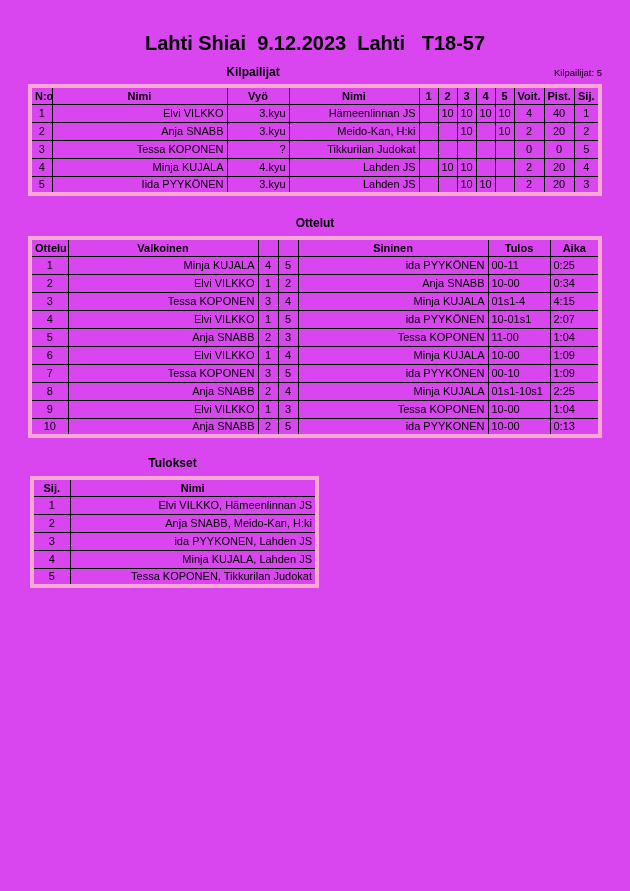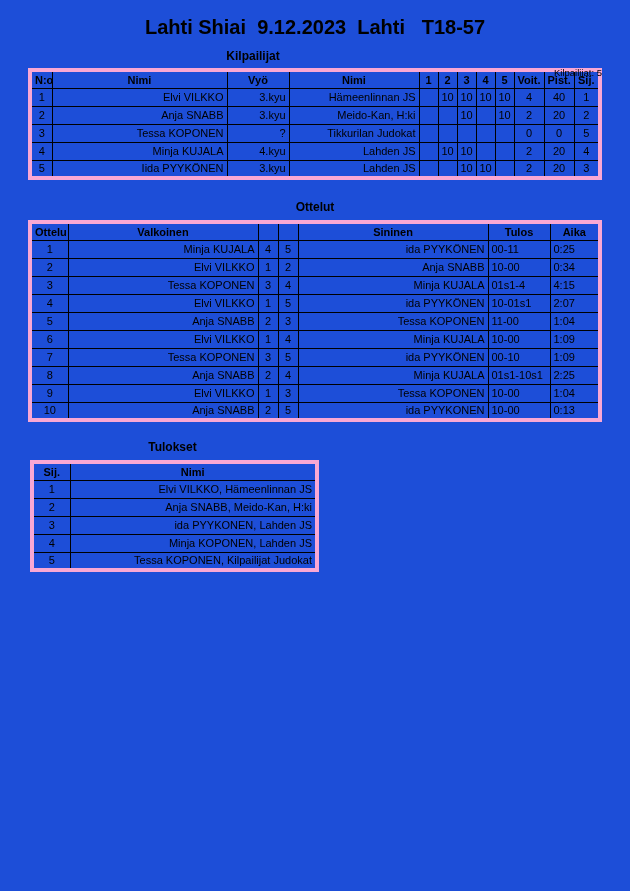--- a/index.html
+++ b/index.html
@@ -1,18 +1,18 @@
 <!DOCTYPE html>
 <html><head>
 <meta charset="utf-8">
 <style>
   * { box-sizing: border-box; }
   html, body { margin: 0; padding: 0; background: #fff; }
   body { font-family: "Liberation Sans", sans-serif; color: #000; }
-  .page { position: relative; width: 630px; height: 891px; background: #1d4ed8; padding-top: 16px; overflow: hidden; }
+  .page { position: relative; width: 630px; height: 891px; background: #d946ef; padding-top: 32px; overflow: hidden; }
   .title { text-align: center; font-size: 20px; font-weight: bold; white-space: pre; margin: 0 0 10px 0; }
   .count { position: absolute; top: 67px; right: 28px; font-size: 9.5px; }
   .heading { font-size: 12px; font-weight: bold; text-align: center; }
   .heading-kilpailijat { width: 446px; margin: 0 0 5px 30px; }
   .heading-ottelut { width: 570px; margin: 20px auto 6px auto; }
   .heading-tulokset { width: 285px; margin: 18px 0 6px 30px; }
   table { border-collapse: collapse; table-layout: fixed; border: 4px solid #f9a8d4; }
   .tbl-main { width: 570px; margin: 0 auto; }
   .tbl-tulokset { width: 285px; margin-left: 30px; }
   th, td { border: 1px solid #000; font-size: 11px; height: 18px; padding: 0 3px; overflow: hidden; white-space: nowrap; }
@@ -293,23 +293,23 @@
           <td class="l">Anja SNABB, Meido-Kan, H:ki</td>
         </tr>
 
         <tr>
           <td class="c">3</td>
           <td class="l">ida PYYKONEN, Lahden JS</td>
         </tr>
 
         <tr>
           <td class="c">4</td>
-          <td class="l">Minja KOPONEN, Lahden JS</td>
-        </tr>
-
-        <tr>
-          <td class="c">5</td>
-          <td class="l">Tessa KOPONEN, Kilpailijat Judokat</td>
+          <td class="l">Minja KUJALA, Lahden JS</td>
+        </tr>
+
+        <tr>
+          <td class="c">5</td>
+          <td class="l">Tessa KOPONEN, Tikkurilan Judokat</td>
         </tr>
       </tbody>
   </table>
 
 </div>
 
 </body></html>

